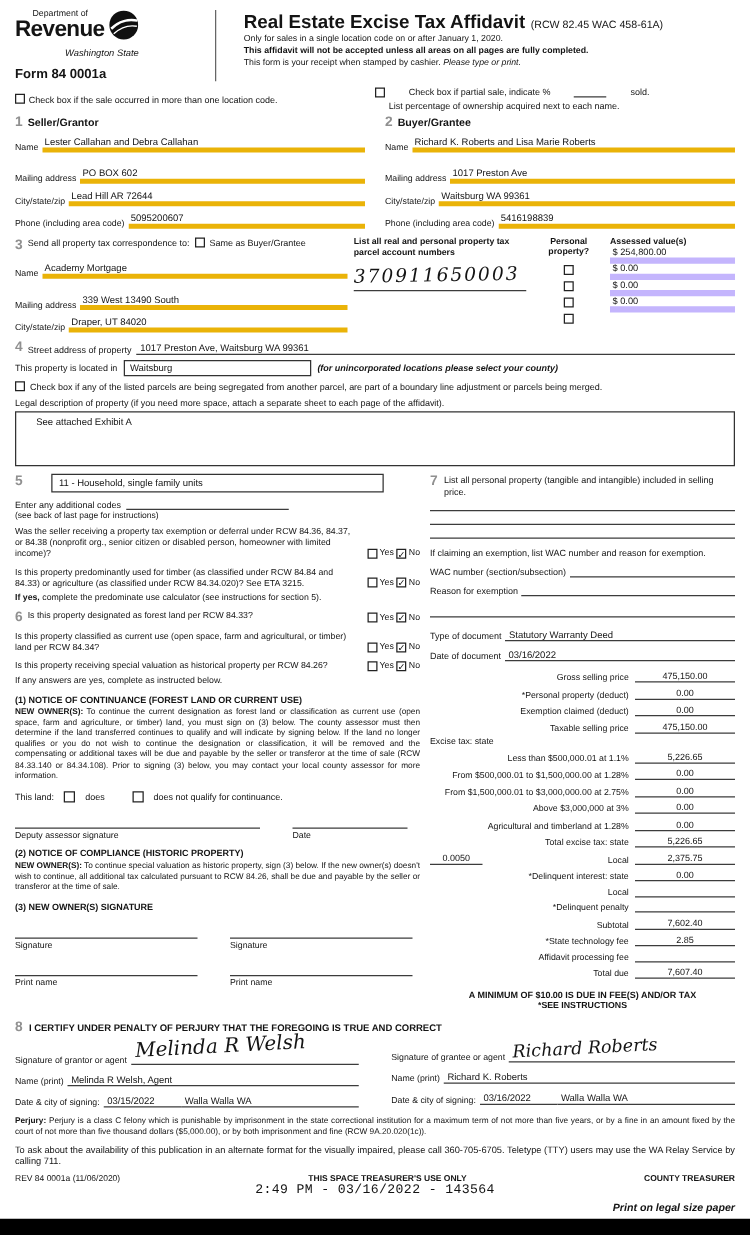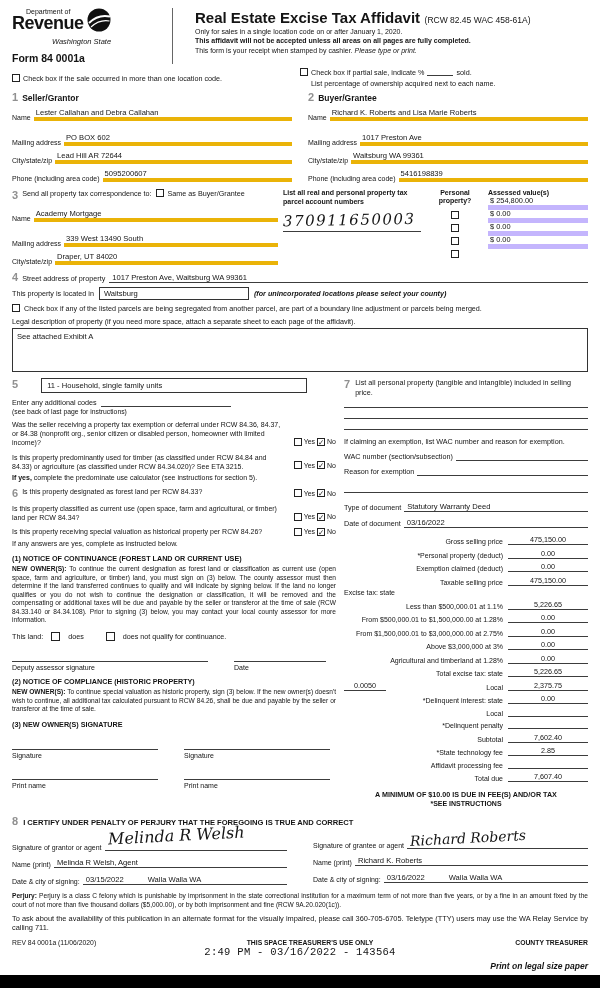--- a/index.html
+++ b/index.html
@@ -21,21 +21,21 @@
 .form-number{font-size:10.5px;font-weight:bold;margin-top:6px}
 .header-sep{border-left:1px solid #666}
 .title-block{flex:1;padding-top:1px}
 .form-title{font-size:15px;font-weight:bold}
 .rcw{font-size:8.5px}
 .hnote{font-size:7px;line-height:1.35}
 
 .topchecks{display:flex;margin-top:4px;font-size:7.2px}
 .topchecks .tleft{width:288px;display:flex;gap:3px;align-items:center}
 .topchecks .tright{flex:1}
-.pline{display:flex;gap:3px;align-items:flex-start}
+.pline{display:flex;gap:19px;align-items:center}
 .pct{width:26px;height:8px;display:inline-block}
 .pline2{margin-left:11px;margin-top:2px}
 
 .parties{display:flex;gap:16px;margin-top:3px}
 .party{flex:1;min-width:0}
 .party-head{display:flex;gap:4px;align-items:baseline}
 .party-title{font-size:8.5px;font-weight:bold}
 .frow{display:flex;align-items:flex-end;font-size:7px;margin-top:5px}
 .frow .lbl{margin-right:3px;flex:0 0 auto}
 .frow .val{flex:1;min-width:0;border-bottom:4px solid #eab308;font-size:7.6px;padding:0 2px;min-height:9px;white-space:nowrap}
@@ -55,21 +55,21 @@
 .avrow .val{flex:1;border-bottom:5px solid #c4b5fd;font-size:7.4px;padding-left:2px}
 .pprow{height:13px;display:flex;align-items:flex-end;justify-content:center}
 
 .sec4{margin-top:6px}
 .s4row{display:flex;gap:4px;align-items:flex-end;font-size:7.2px}
 .s4row .val{border-bottom:1px solid #3c3c3c;font-size:7.6px;padding:0 3px}
 .located{display:flex;gap:5px;align-items:center;font-size:7.2px;margin-top:4px}
 .located-box{border:1px solid #333;min-width:150px;padding:1px 4px;font-size:7.6px;min-height:11px}
 .seg{display:flex;gap:4px;margin-top:4px;font-size:7.2px}
 .legal-lbl{font-size:7.2px;margin-top:4px}
-.legal-box{border:1px solid #333;height:44px;margin-top:2px;padding:3px 4px;font-size:7.6px}
+.legal-box{border:1px solid #333;height:44px;margin-top:2px;padding:3px 16px;font-size:7.6px}
 
 .main{display:flex;gap:8px;margin-top:6px;align-items:flex-start}
 .mleft{width:324px;flex:0 0 auto}
 .mright{flex:1;min-width:0}
 .coderow{display:flex;gap:5px;align-items:flex-start}
 .code-box{border:1px solid #333;width:266px;padding:2px 5px;font-size:7.6px;margin-left:18px}
 .addl{display:flex;align-items:flex-end;font-size:7.2px;margin-top:5px}
 .addl .fill{width:130px;height:9px;margin-left:4px}
 .seeback{font-size:6.8px;margin-top:1px}
 .q{display:flex;margin-top:5px;font-size:7px;line-height:1.3}

